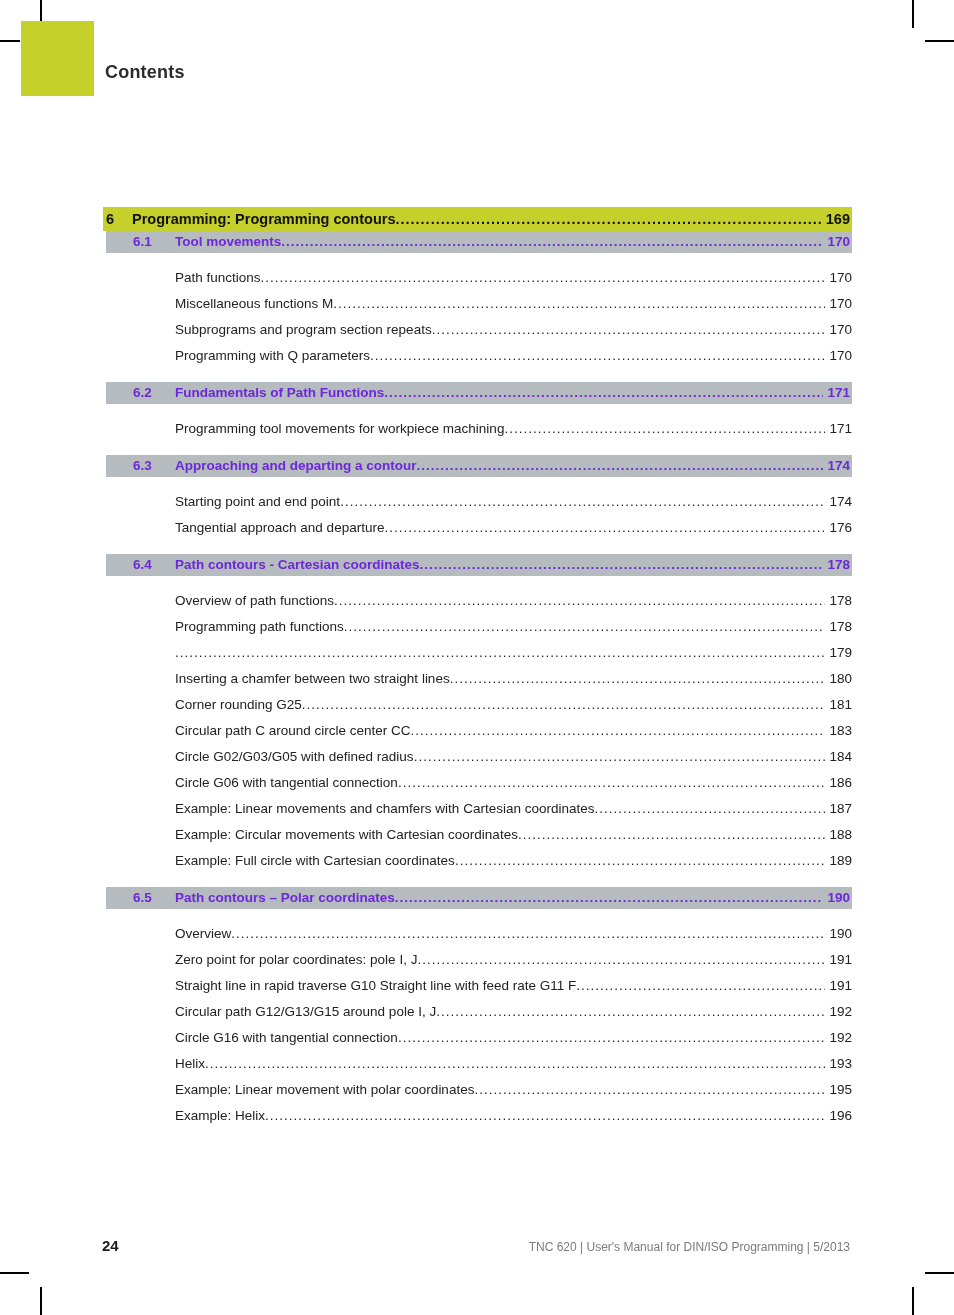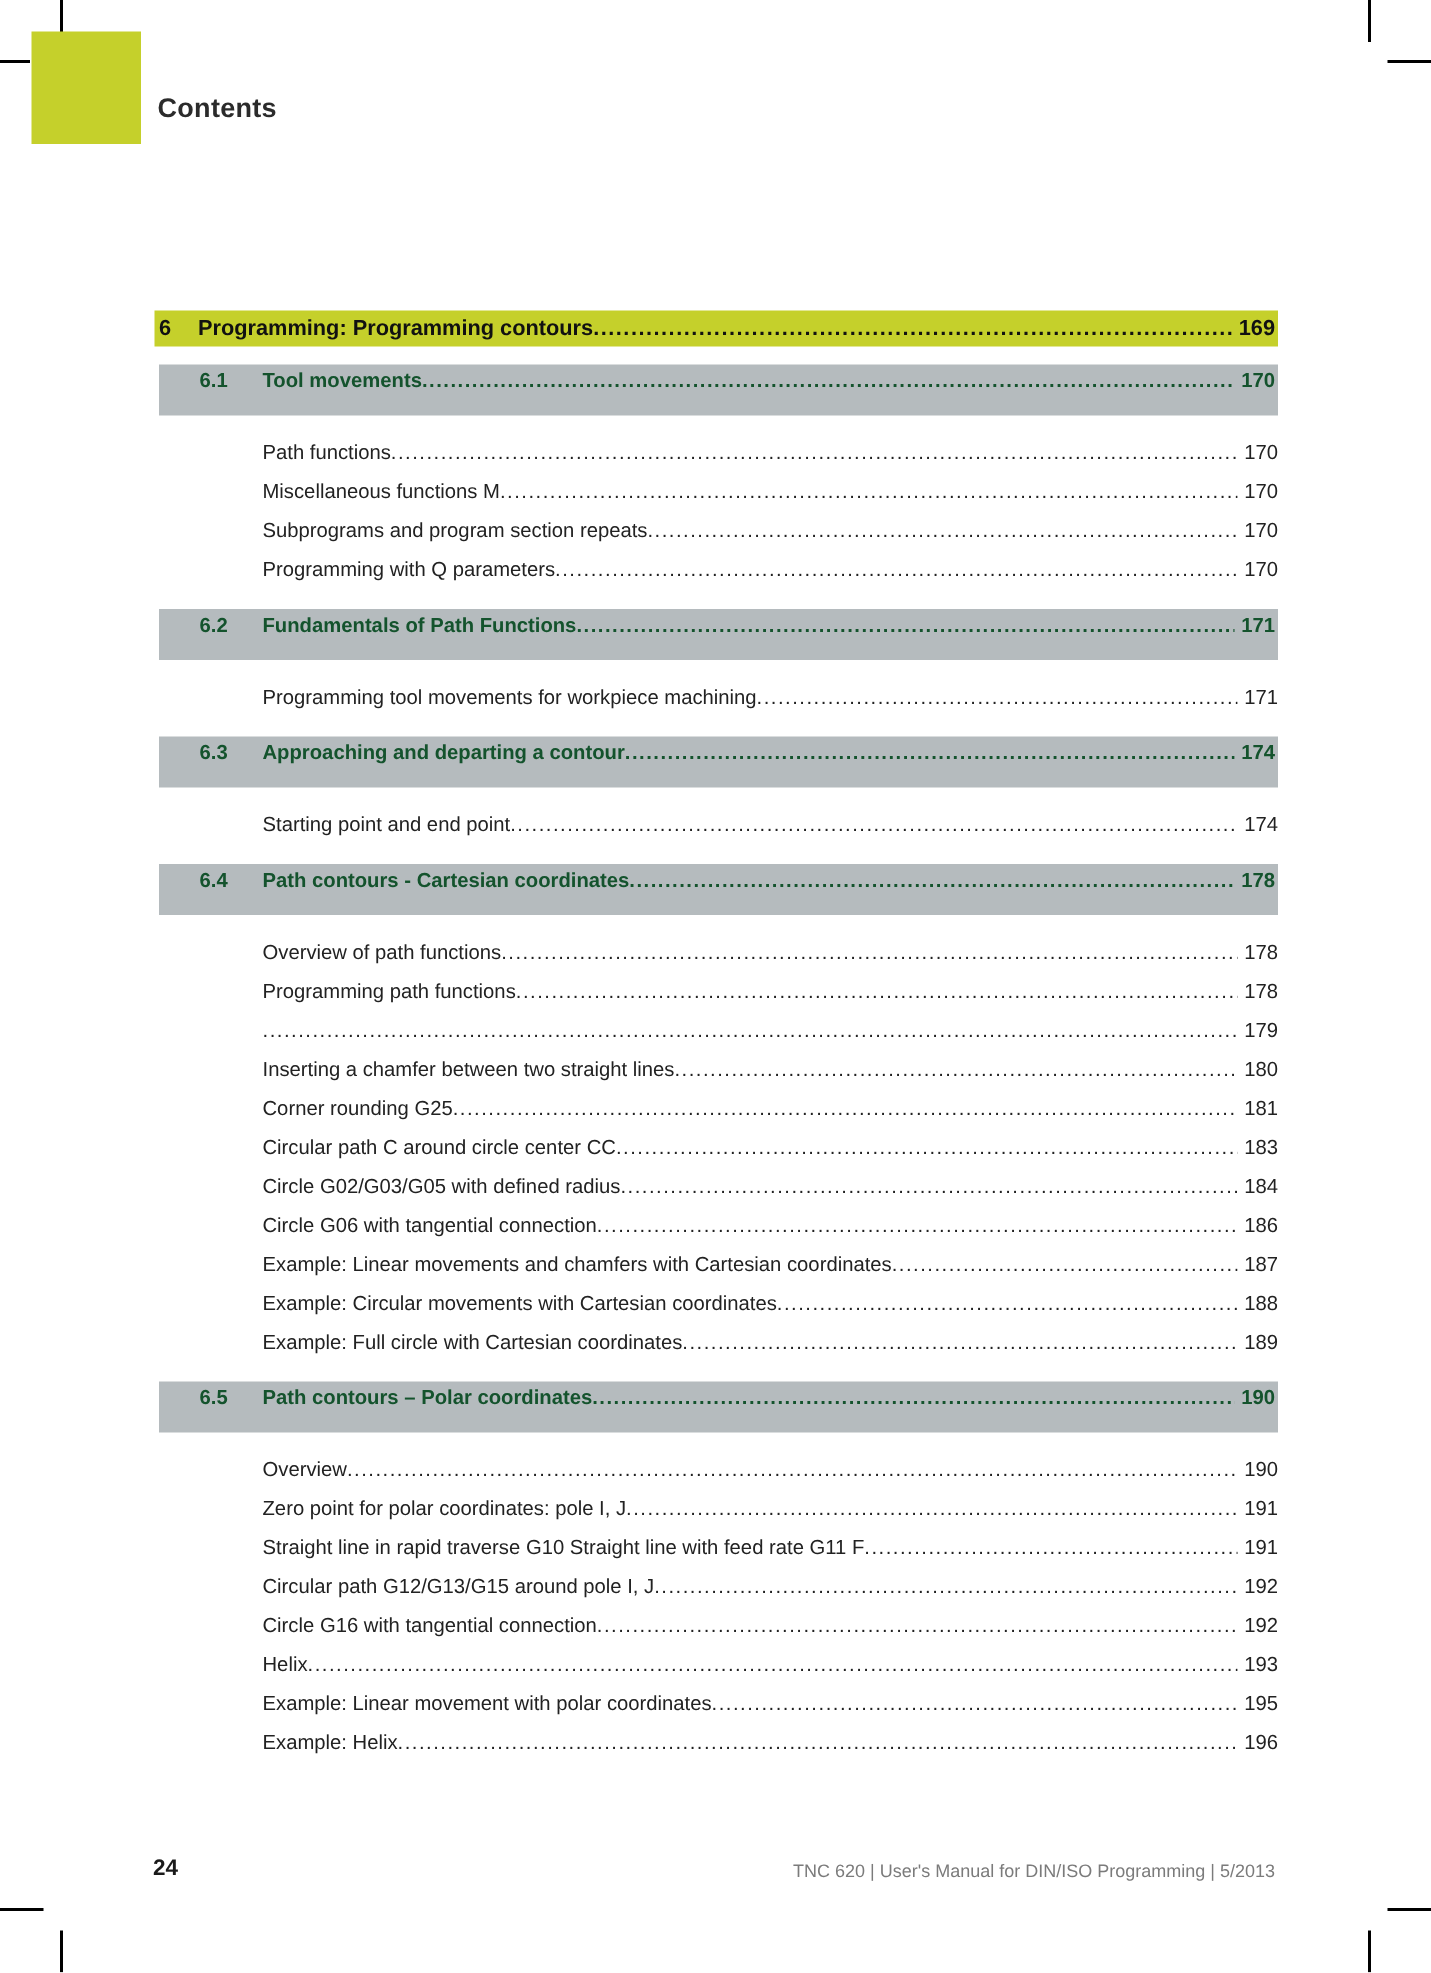--- a/index.html
+++ b/index.html
@@ -79,24 +79,23 @@
     padding: 0 2px 0 3px;
   }
   .chapter-row .num { flex: 0 0 26px; }
 
   .section-bar {
     background: var(--bar-gray, #b5bbbe);
     height: 22px;
     line-height: 22px;
     font-size: 13.5px;
     font-weight: bold;
-    color: #14532d;
+    color: #6d28d9;
     margin-left: 3px;
-    margin-top: 12px;
-    padding: 0 2px 12px 27px;
+    padding: 0 2px 0 27px;
   }
   .section-bar .num { flex: 0 0 42px; }
 
   .entries {
     margin-left: 72px;
     margin-top: 12px;
     margin-bottom: 13px;
   }
   .entry {
     height: 26px;
@@ -205,20 +204,25 @@
       <span class="leader"></span>
       <span class="pageno">174</span>
     </div>
     <div class="entries">
   <div class="row entry">
     <span class="label">Starting point and end point</span>
     <span class="leader"></span>
     <span class="pageno">174</span>
   </div>
 
+  <div class="row entry">
+    <span class="label">Tangential approach and departure</span>
+    <span class="leader"></span>
+    <span class="pageno">176</span>
+  </div>
 </div>
   </div>
 
   <div class="section-block">
     <div class="row section-bar">
       <span class="num">6.4</span>
       <span class="label">Path contours - Cartesian coordinates</span>
       <span class="leader"></span>
       <span class="pageno">178</span>
     </div>

